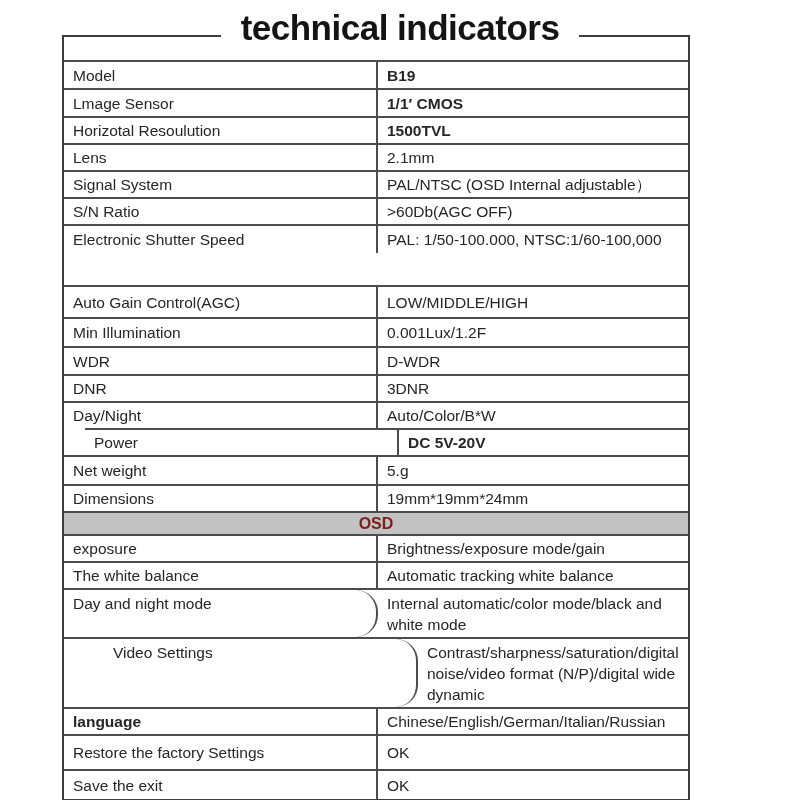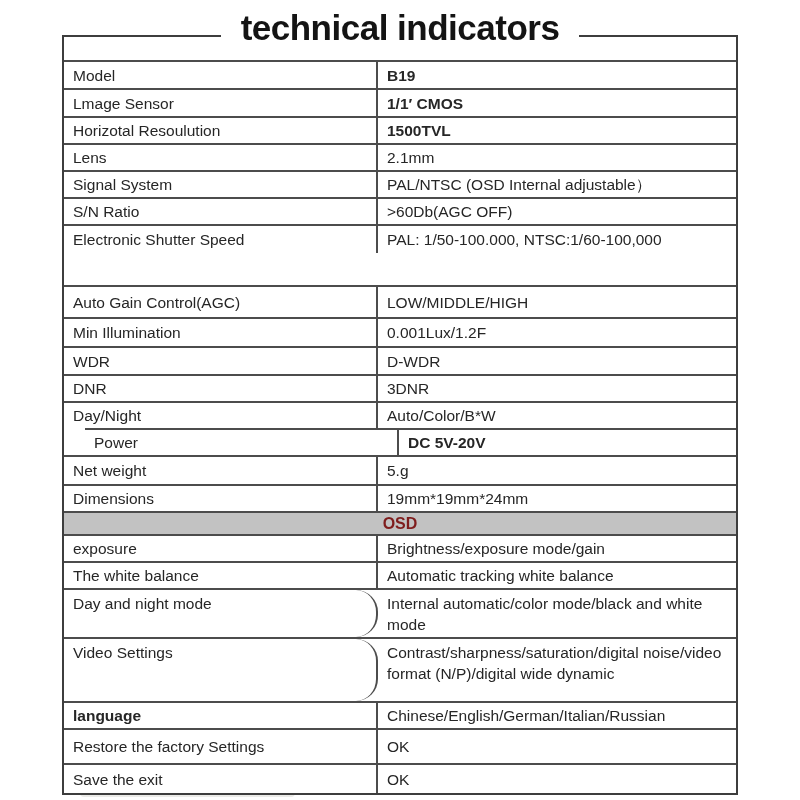--- a/index.html
+++ b/index.html
@@ -31,21 +31,21 @@
     font-size: 35px;
     font-weight: bold;
     letter-spacing: -0.5px;
     color: #141414;
     line-height: 44px;
   }
   .spec-table {
     position: absolute;
     left: 62px;
     top: 35px;
-    width: 676px;
+    width: 628px;
     border: 2px solid #3d3d3d;
     box-sizing: border-box;
     background: #fff;
     z-index: 1;
   }
   .row {
     display: flex;
     box-sizing: border-box;
     border-top: 2px solid #4c4c4c;
     background: #fff;
@@ -94,21 +94,21 @@
   .row:nth-child(11) { min-height: 28px; }
   .row:nth-child(12) { min-height: 26px; }
   .row:nth-child(13) { min-height: 26px; }
   .row:nth-child(14) { min-height: 27px; margin-left: 21px; }
   .row:nth-child(15) { min-height: 29px; }
   .row:nth-child(16) { min-height: 27px; }
   .row:nth-child(17) { min-height: 23px; }
   .row:nth-child(18) { min-height: 24px; }
   .row:nth-child(19) { min-height: 26px; }
   .row:nth-child(20) { min-height: 43px; }
-  .row:nth-child(21) { min-height: 64px; }
+  .row:nth-child(21) { min-height: 64px; padding-left: 40px; }
   .row:nth-child(22) { min-height: 23px; }
   .row:nth-child(23) { min-height: 35px; }
   .row:nth-child(24) { min-height: 30px; }
   .row:nth-child(20) .cell,
   .row:nth-child(21) .cell { align-items: flex-start; padding-top: 3px; border-radius: 22px; }
   .bottom-smudge {
     position: absolute;
     left: 80px;
     top: 788px;
     width: 215px;

